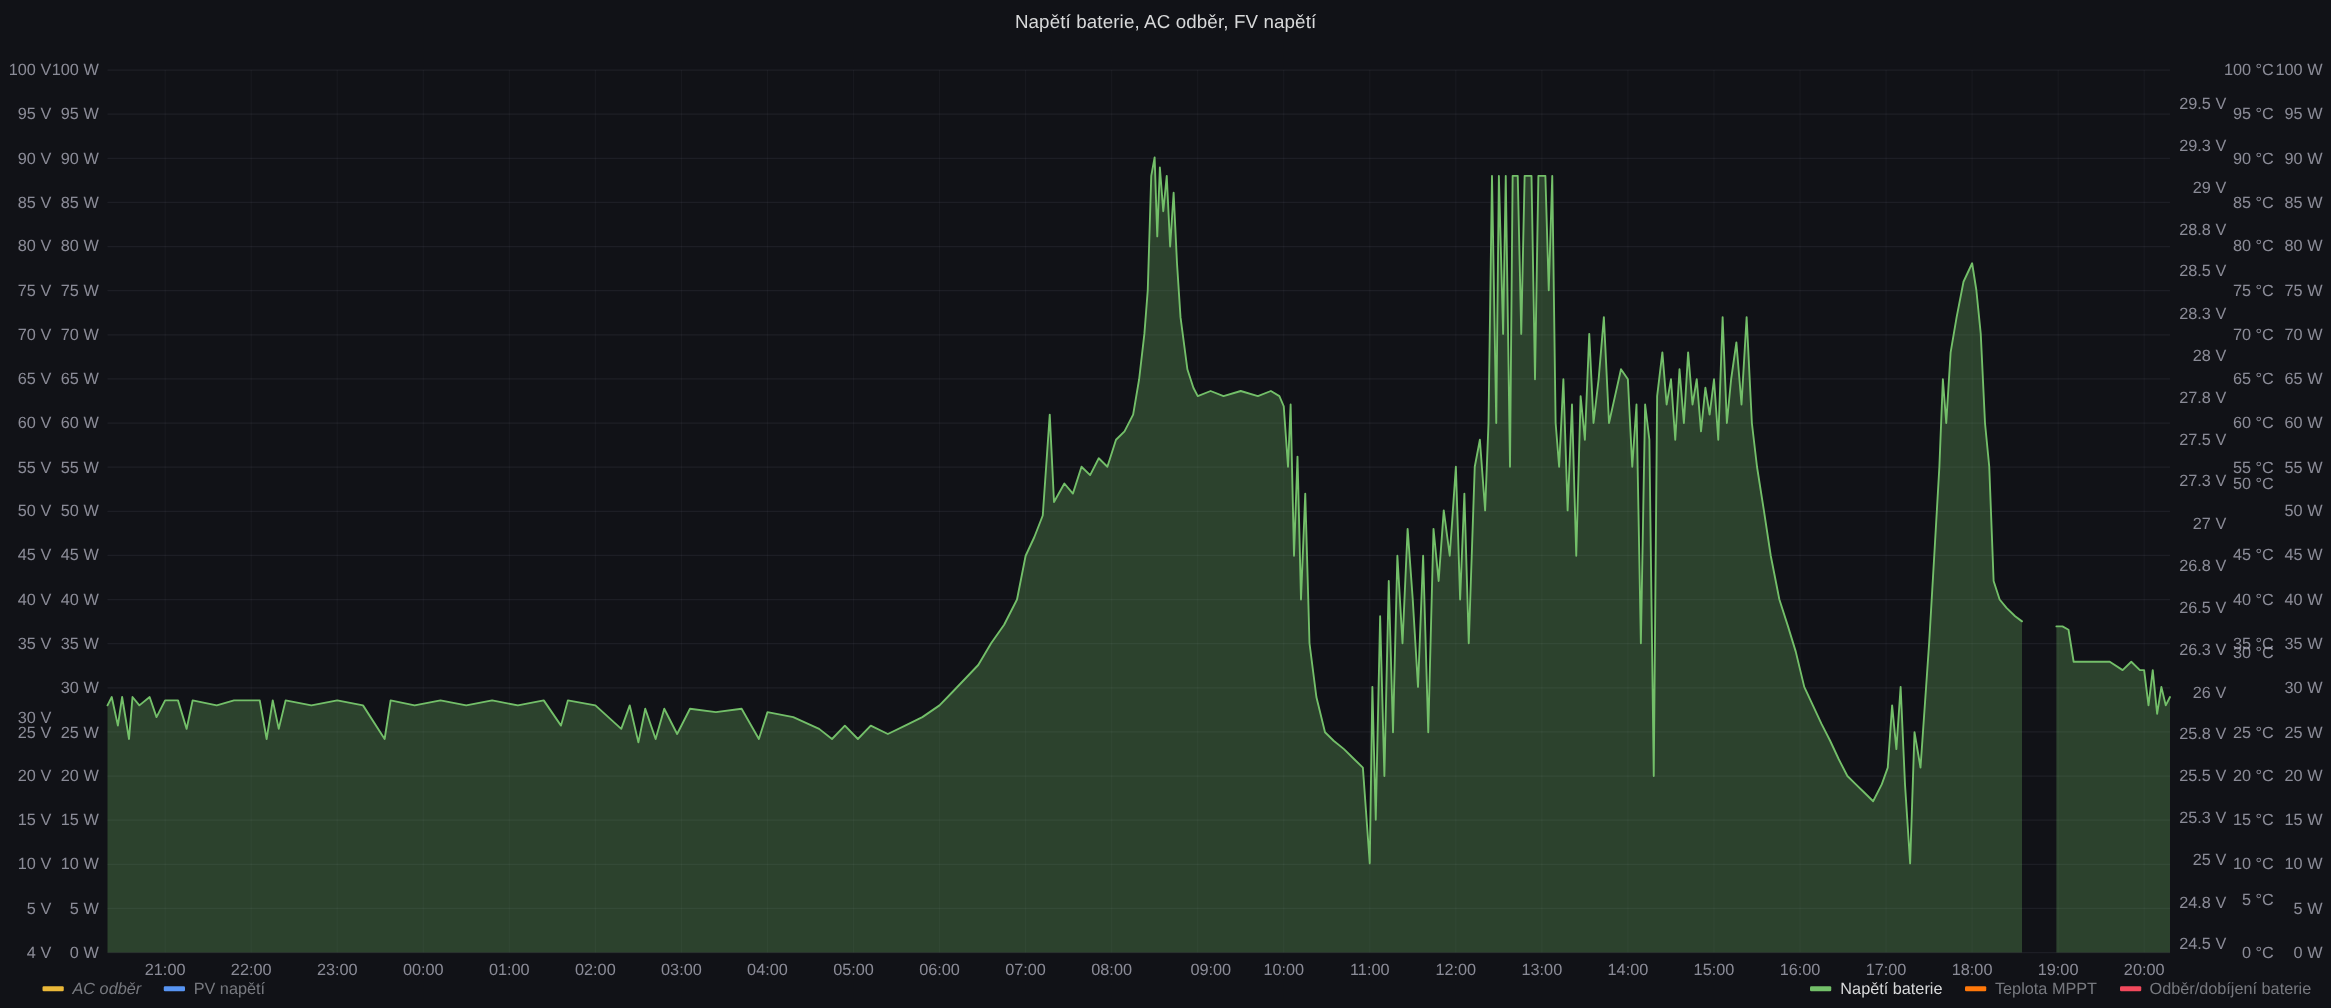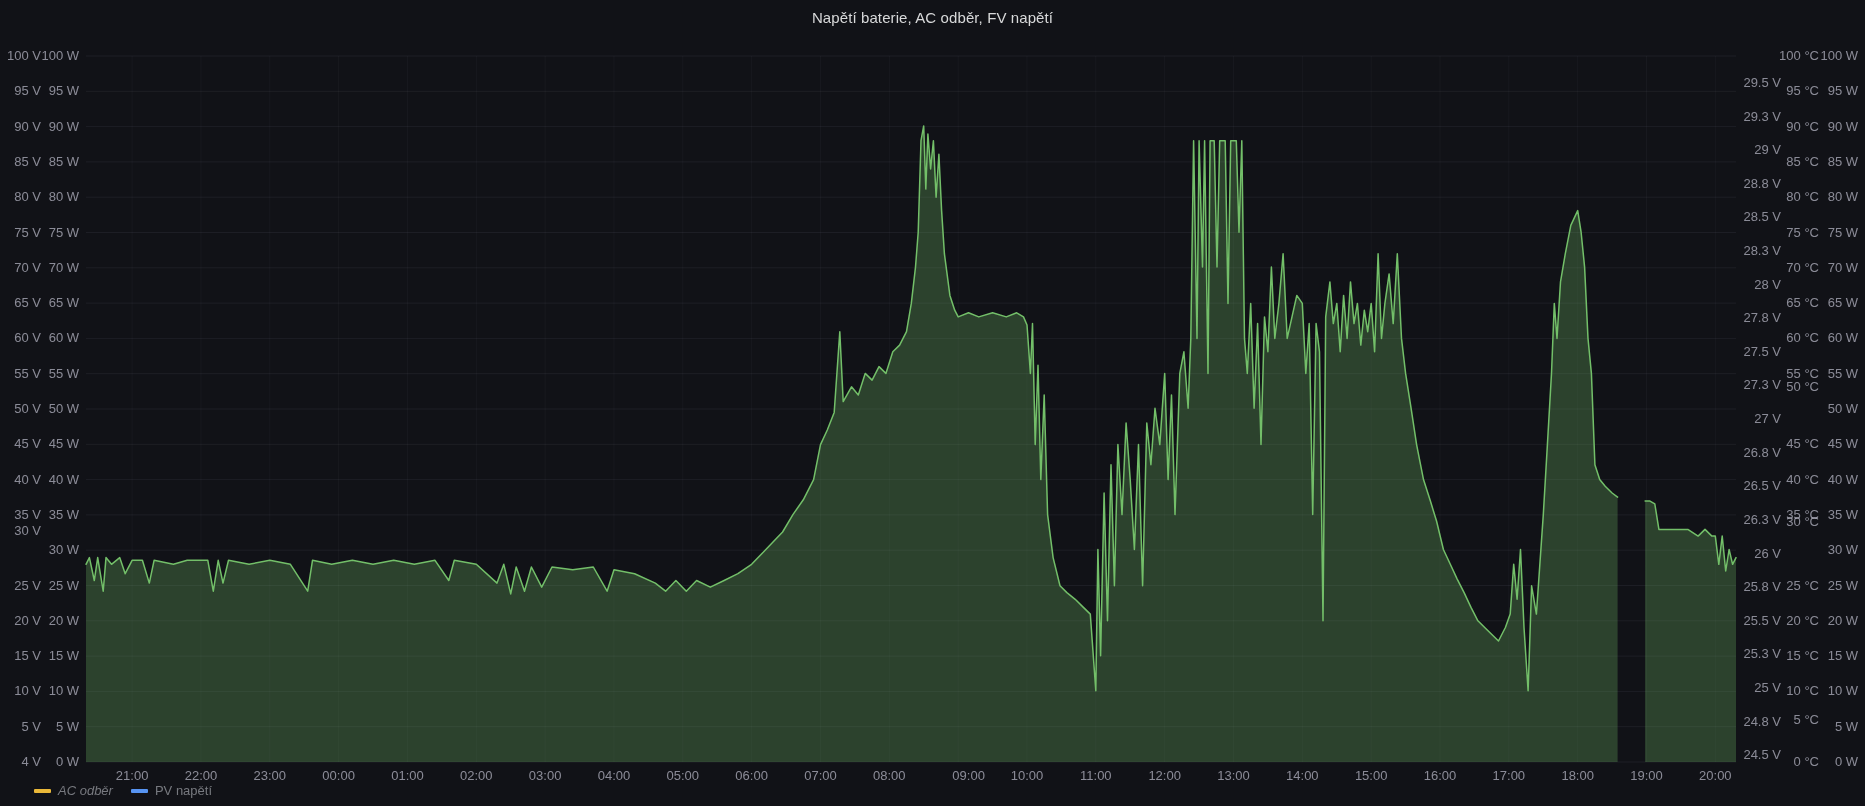--- a/index.html
+++ b/index.html
@@ -101,21 +101,21 @@
     </svg>
   </div>
 
 <div id="axis-ticks">
     <div class="tick" style="right: 1824px; top: 754px;">4 V</div>
     <div class="tick" style="right: 1824px; top: 718.7px;">5 V</div>
     <div class="tick" style="right: 1824px; top: 683.4px;">10 V</div>
     <div class="tick" style="right: 1824px; top: 648.1px;">15 V</div>
     <div class="tick" style="right: 1824px; top: 612.8px;">20 V</div>
     <div class="tick" style="right: 1824px; top: 577.5px;">25 V</div>
-    <div class="tick" style="right: 1824px; top: 523px; margin-left: 28px;">30 V</div>
+    <div class="tick" style="right: 1824px; top: 566px; margin-left: 28px;">30 V</div>
     <div class="tick" style="right: 1824px; top: 506.9px;">35 V</div>
     <div class="tick" style="right: 1824px; top: 471.6px;">40 V</div>
     <div class="tick" style="right: 1824px; top: 436.3px;">45 V</div>
     <div class="tick" style="right: 1824px; top: 401px;">50 V</div>
     <div class="tick" style="right: 1824px; top: 365.7px;">55 V</div>
     <div class="tick" style="right: 1824px; top: 330.4px;">60 V</div>
     <div class="tick" style="right: 1824px; top: 295.1px;">65 V</div>
     <div class="tick" style="right: 1824px; top: 259.8px;">70 V</div>
     <div class="tick" style="right: 1824px; top: 224.5px;">75 V</div>
     <div class="tick" style="right: 1824px; top: 189.2px;">80 V</div>
@@ -239,13 +239,27 @@
   <div class="legend-group" id="legend-left">
       <div class="legend-item">
         <span class="legend-swatch" style="background: rgb(234, 184, 57);"></span>
         <span class="legend-label" style="color: rgb(119, 121, 127); font-style: italic;">AC odběr</span>
       </div>
       <div class="legend-item">
         <span class="legend-swatch" style="background: rgb(87, 148, 242);"></span>
         <span class="legend-label" style="color: rgb(119, 121, 127);">PV napětí</span>
       </div>
     </div>
+  <div class="legend-group" id="legend-right">
+      <div class="legend-item">
+        <span class="legend-swatch" style="background: rgb(115, 191, 105);"></span>
+        <span class="legend-label" style="color: rgb(216, 217, 218);">Napětí baterie</span>
+      </div>
+      <div class="legend-item">
+        <span class="legend-swatch" style="background: rgb(255, 120, 10);"></span>
+        <span class="legend-label" style="color: rgb(119, 121, 127);">Teplota MPPT</span>
+      </div>
+      <div class="legend-item">
+        <span class="legend-swatch" style="background: rgb(242, 73, 92);"></span>
+        <span class="legend-label" style="color: rgb(119, 121, 127);">Odběr/dobíjení baterie</span>
+      </div>
+    </div>
 </div>
 
 </body></html>

